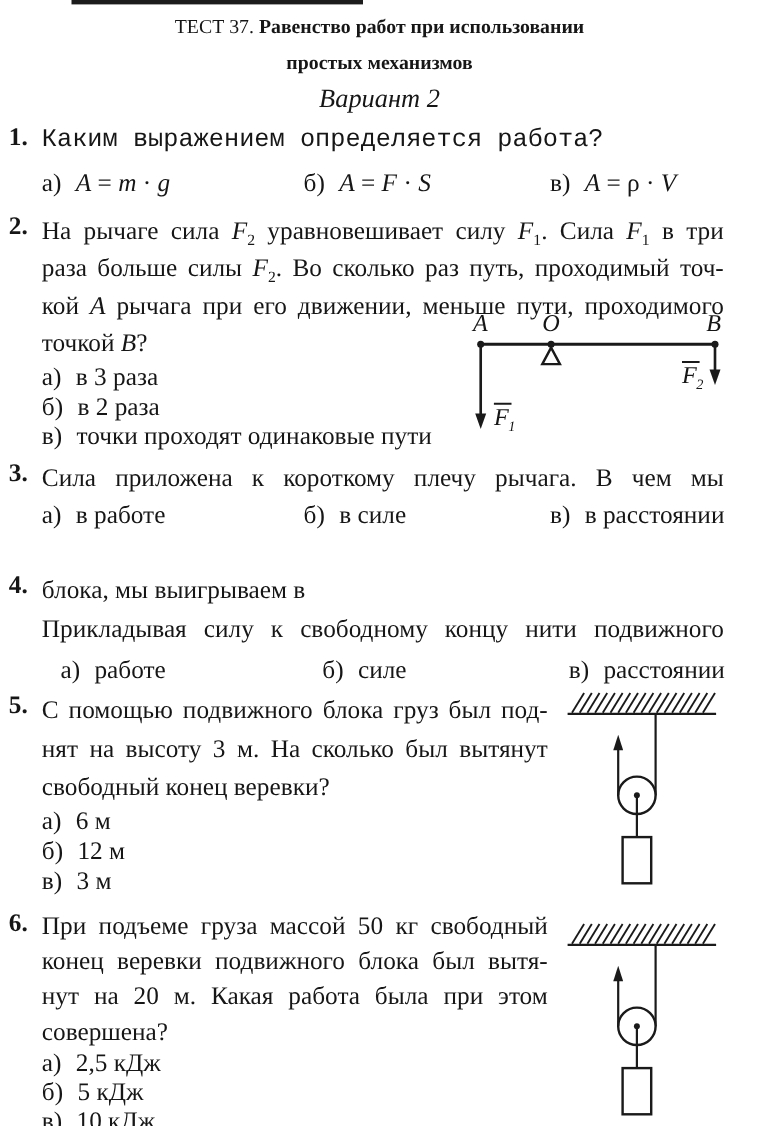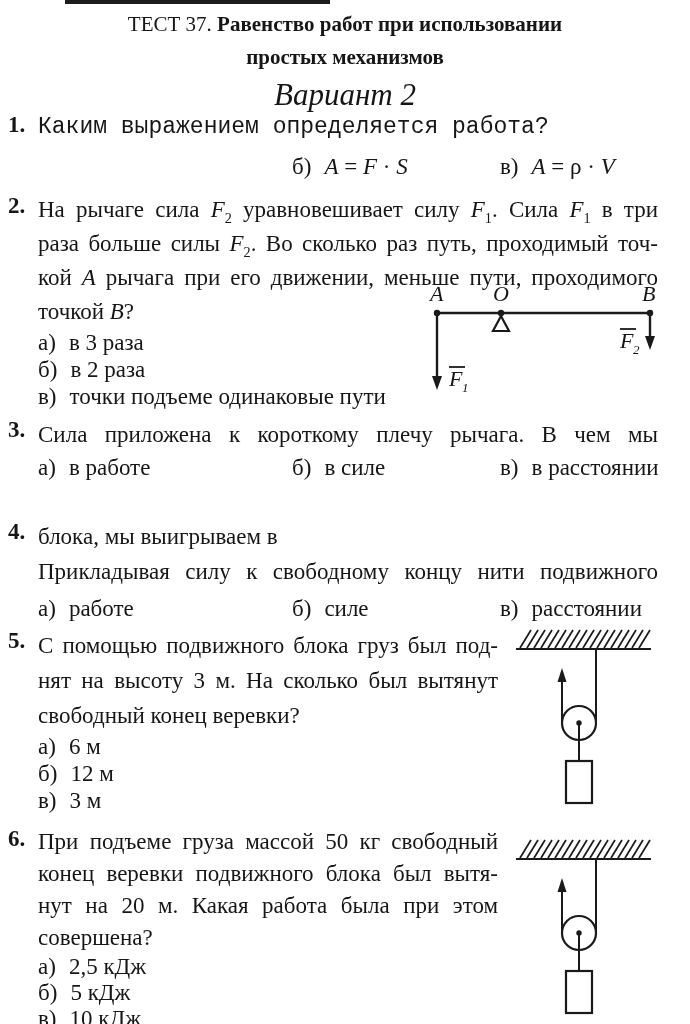--- a/index.html
+++ b/index.html
@@ -5,39 +5,39 @@
   html,body{margin:0;padding:0;}
   .page{
     position:relative;
     width:690px;height:1024px;
     background:#ffffff;
     color:#161616;
     font-family:"Liberation Serif","DejaVu Serif",serif;
     overflow:hidden;
   }
   .artifact{position:absolute;background:#1c1c1c;}
-  .title{position:absolute;left:0;width:690px;text-align:center;font-size:21px;line-height:33px;}
+  .title{position:absolute;left:0;width:690px;text-align:center;font-size:18px;line-height:33px;}
   .title .bold{font-weight:bold;}
-  .variant{position:absolute;left:0;width:690px;text-align:center;font-style:italic;font-size:31px;}
+  .variant{position:absolute;left:0;width:690px;text-align:center;font-style:italic;font-size:24px;}
   .question{position:absolute;left:8px;font-size:23px;}
   .q-num{position:absolute;left:0;top:0;font-weight:bold;}
   .q-body{margin-left:30px;}
   .tline{overflow:hidden;}
   .q-lh34 .tline{line-height:34px;height:34px;}
   .q-lh35 .tline{line-height:35px;height:35px;}
   .q-lh32 .tline{line-height:32px;height:32px;}
   .q-lh30 .tline{line-height:30px;height:30px;font-family:Liberation Mono, monospace;}
   .just{text-align:justify;}
   .just::after{content:"";display:inline-block;width:100%;}
   .w620{width:620px;}
   .w460{width:460px;}
   .opt-row{position:relative;height:30px;line-height:30px;}
   .opt-col{position:absolute;top:0;white-space:nowrap;}
   .opt-col.c1{left:0;}
-  .opt-col.c2{left:254px;}
+  .opt-col.c2{left:238px;}
   .opt-col.c3{left:462px;}
   .opt-list .opt-item{white-space:nowrap;}
   .opt-lh27 .opt-item{line-height:27px;height:27px;}
   .opt-lh26 .opt-item{line-height:26px;height:26px;}
   .opt-label{display:inline-block;margin-right:13px;}
   i{font-style:italic;}
   sub{font-size:0.62em;}
   .figure{position:absolute;}
   svg{display:block;}
   .svg-label{font-family:"Liberation Serif","DejaVu Serif",serif;font-style:italic;}
@@ -54,37 +54,38 @@
     <span class="bold">Равенство работ при использовании</span><br>
     <span class="bold">простых механизмов</span>
   </div>
   <div class="variant" style="top:77px;">Вариант 2</div>
 
   <div class="question q-lh30" style="top:112px;">
     <div class="q-num">1.</div>
     <div class="q-body">
       <div class="tline">Каким выражением определяется работа?</div>
       <div class="opt-row" style="margin-top:10px;width:622px;">
+        <span class="opt-col c1"><span class="opt-label">а)</span><span><i>A</i> = <i>m</i> · <i>g</i></span></span>
         <span class="opt-col c2"><span class="opt-label">б)</span><span><i>A</i> = <i>F</i> · <i>S</i></span></span>
         <span class="opt-col c3"><span class="opt-label">в)</span><span><i>A</i> = ρ · <i>V</i></span></span>
       </div>
     </div>
   </div>
 
   <div class="question q-lh34" style="top:193px;">
     <div class="q-num">2.</div>
     <div class="q-body">
       <div class="tline just w620">На рычаге сила <i>F</i><sub>2</sub> уравновешивает силу <i>F</i><sub>1</sub>. Сила <i>F</i><sub>1</sub> в три</div>
       <div class="tline just w620">раза больше силы <i>F</i><sub>2</sub>. Во сколько раз путь, проходимый точ-</div>
       <div class="tline just w620">кой <i>А</i> рычага при его движении, меньше пути, проходимого</div>
       <div class="tline w620">точкой <i>В</i>?</div>
       <div class="opt-list opt-lh27">
         <div class="opt-item"><span class="opt-label">а)</span><span>в 3 раза</span></div>
         <div class="opt-item"><span class="opt-label">б)</span><span>в 2 раза</span></div>
-        <div class="opt-item"><span class="opt-label">в)</span><span>точки подъеме одинаковые пути</span></div>
+        <div class="opt-item"><span class="opt-label">в)</span><span>точки проходят одинаковые пути</span></div>
       </div>
     </div>
   </div>
 
   <div class="figure" style="left:425px;top:284px;">
     <svg width="245" height="112" viewBox="0 0 245 112">
       <g stroke="#1a1a1a" fill="#1a1a1a">
         <line x1="12" y1="29" x2="225" y2="29" stroke-width="2.6"></line>
         <circle cx="12" cy="29" r="3.2" stroke="none"></circle>
         <circle cx="76" cy="29" r="3.2" stroke="none"></circle>
@@ -122,21 +123,21 @@
         <span class="opt-col c3"><span class="opt-label">в)</span><span>в расстоянии</span></span>
       </div>
     </div>
   </div>
 
   <div class="question q-lh35" style="top:519px;">
     <div class="q-num">4.</div>
     <div class="q-body">
       <div class="tline w620">блока, мы выигрываем в</div>
       <div class="tline just w620">Прикладывая силу к свободному концу нити подвижного</div>
-      <div class="opt-row" style="margin-top:5px;width:622px;">
+      <div class="opt-row" style="margin-top:5px;width:622px;margin-left:17px;">
         <span class="opt-col c1"><span class="opt-label">а)</span><span>работе</span></span>
         <span class="opt-col c2"><span class="opt-label">б)</span><span>силе</span></span>
         <span class="opt-col c3"><span class="opt-label">в)</span><span>расстоянии</span></span>
       </div>
     </div>
   </div>
 
   <div class="question q-lh35" style="top:628px;">
     <div class="q-num">5.</div>
     <div class="q-body">

